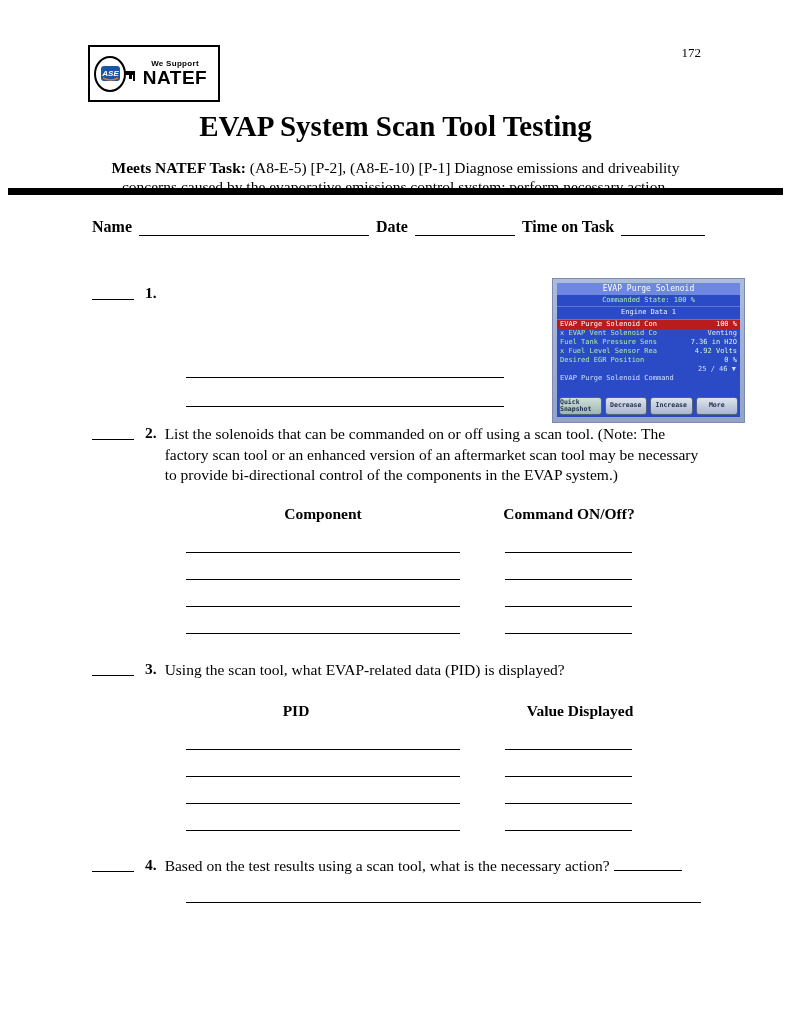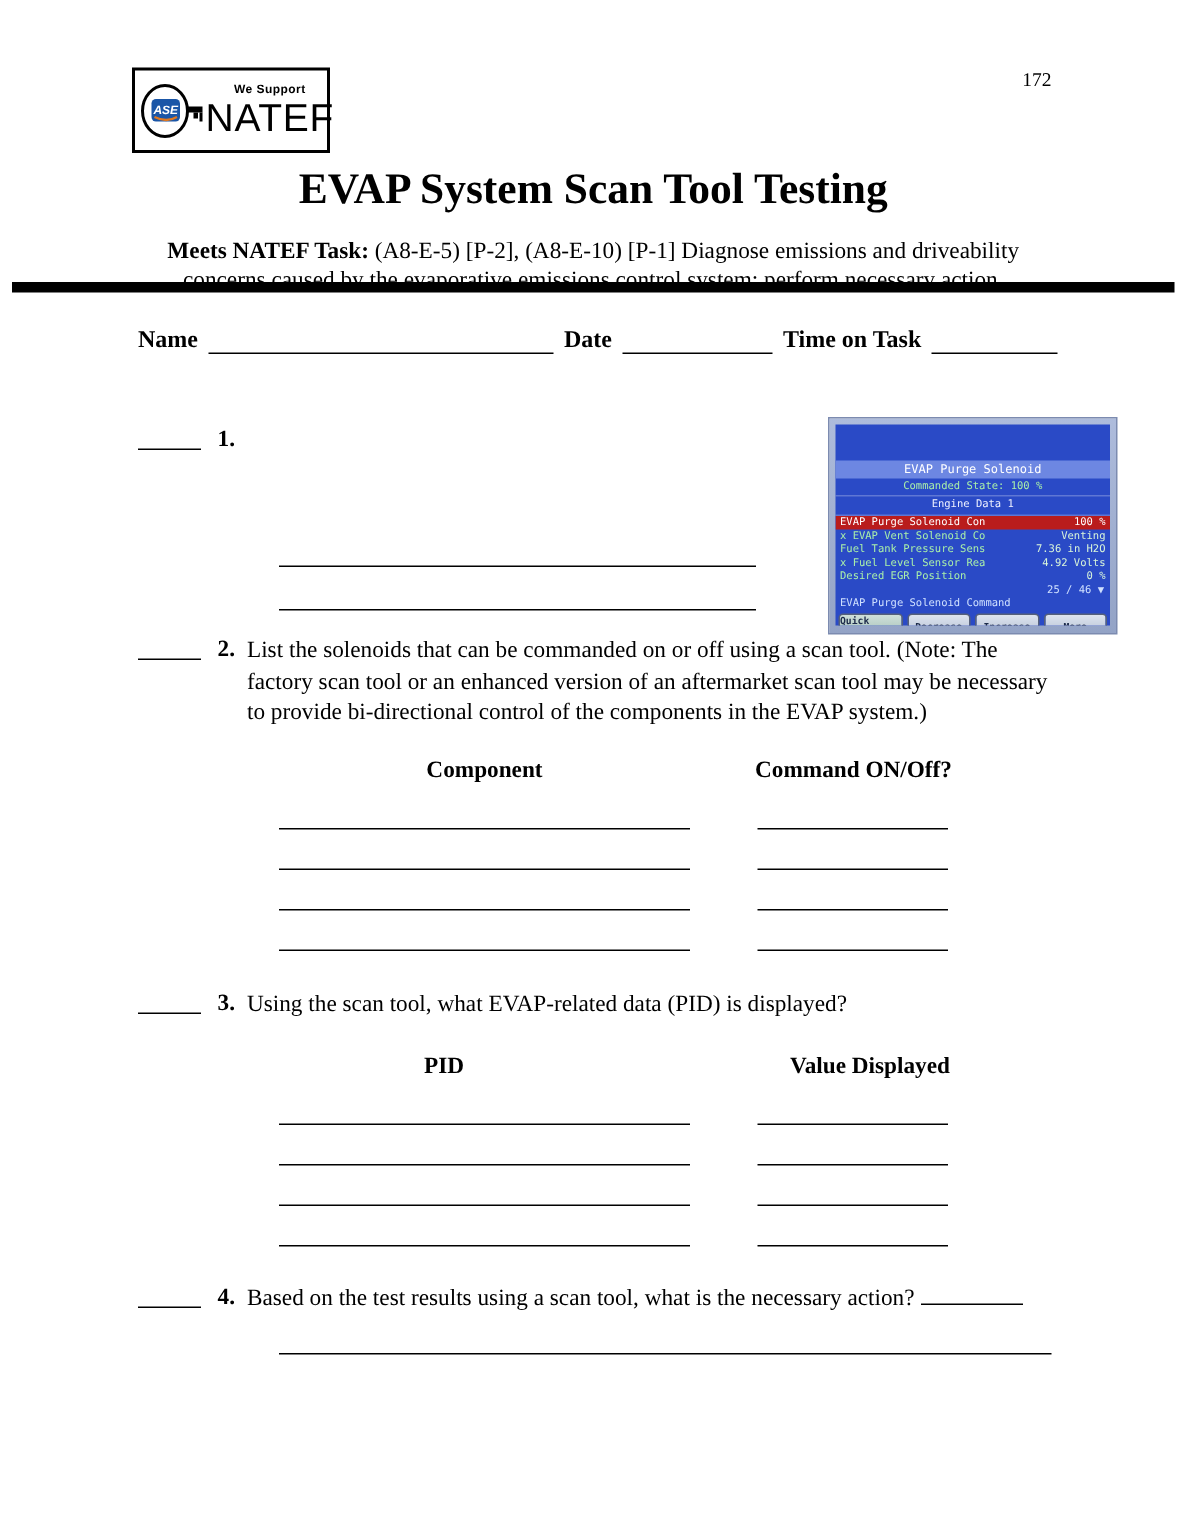--- a/index.html
+++ b/index.html
@@ -19,21 +19,21 @@
     position:absolute; left:88px; top:45px;
     width:132px; height:57px;
     border:2px solid #000;
     background:#fff;
     display:flex; align-items:center;
     padding:2px 5px 2px 3px;
   }
   .logo-key { width:44px; height:44px; flex:0 0 auto; position:relative; }
   .logo-right { flex:1; text-align:center; font-family:"Liberation Sans", sans-serif; }
   .we-support { font-size:8px; font-weight:bold; letter-spacing:.3px; }
-  .natef { font-size:26px; font-weight:normal; letter-spacing:.5px; line-height:1.1; }
+  .natef { font-size:19px; font-weight:bold; letter-spacing:.5px; line-height:1.1; }
   .page-num { position:absolute; right:90px; top:45px; font-size:13px; }
 
   
   .title {
     position:absolute; top:110px; left:0; right:0;
     text-align:center; font-size:29px; font-weight:bold;
   }
   .task {
     position:absolute; top:147px; left:0; right:0;
     margin:12px auto; width:615px;
@@ -73,21 +73,21 @@
     padding:4px 4px 5px 4px;
   }
   .st-screen {
     width:100%; height:100%;
     background:#2a4ac6;
     font-family:"DejaVu Sans Mono", monospace;
     font-size:7px; line-height:1.3;
     overflow:hidden;
     display:flex; flex-direction:column;
   }
-  .st-titlebar { background:#6d87e2; color:#fff; text-align:center; font-size:8px; padding:1px 0;margin-top:24px; }
+  .st-titlebar { background:#6d87e2; color:#fff; text-align:center; font-size:8px; padding:1px 0; }
   .st-cmdstate { color:#a9efa9; text-align:center; padding:1px 0; }
   .st-sub { color:#eef1ff; text-align:center; padding:1px 0;
             border-top:1px solid rgba(255,255,255,.25); border-bottom:1px solid rgba(255,255,255,.25); }
   .st-row { display:flex; justify-content:space-between; padding:0 3px; color:#a9efa9; }
   .st-row .st-val { color:#d9f5d9; }
   .st-row-hl { background:#b91c1c; color:#ffffff;text-align:right; }
   .st-row-hl .st-val { color:#ffffff; }
   .st-cmdvalue { text-align:right; color:#cfe0ff; padding:0 4px; }
   .st-cmdlabel { color:#cfe0ff; padding:0 3px; }
   .st-buttons { margin-top:auto; display:flex; gap:3px; padding:2px 2px 2px 2px; }

